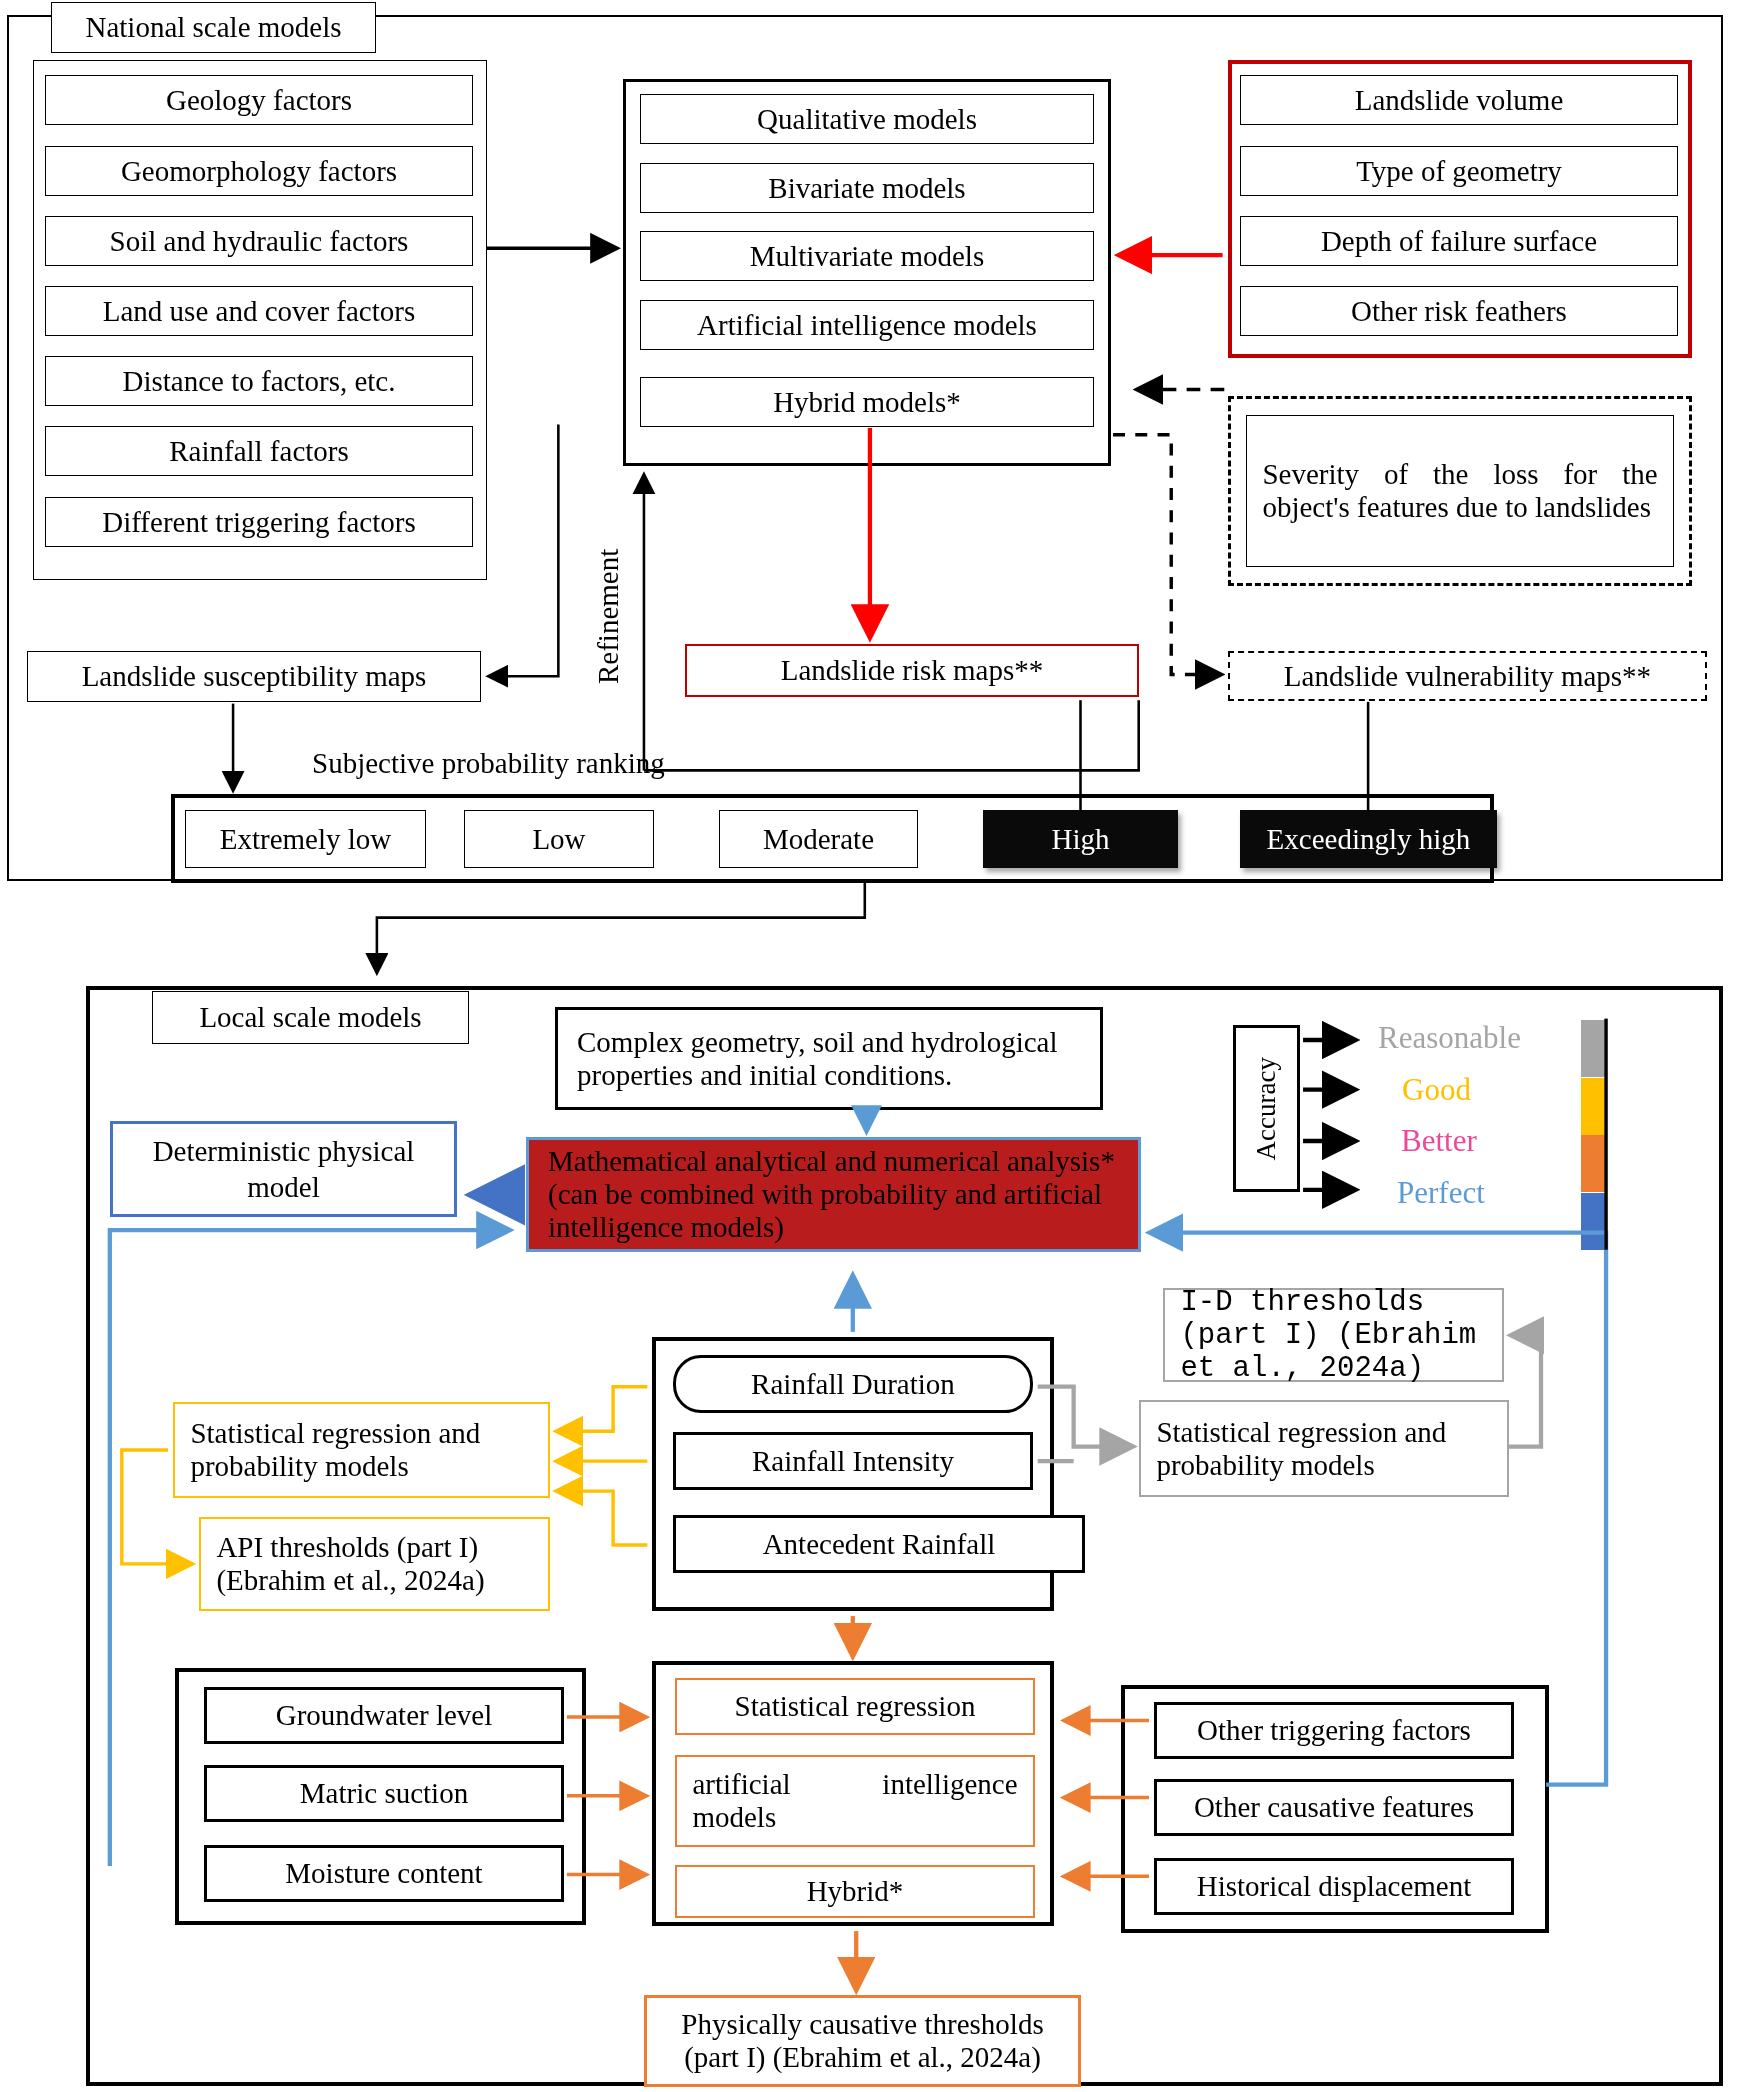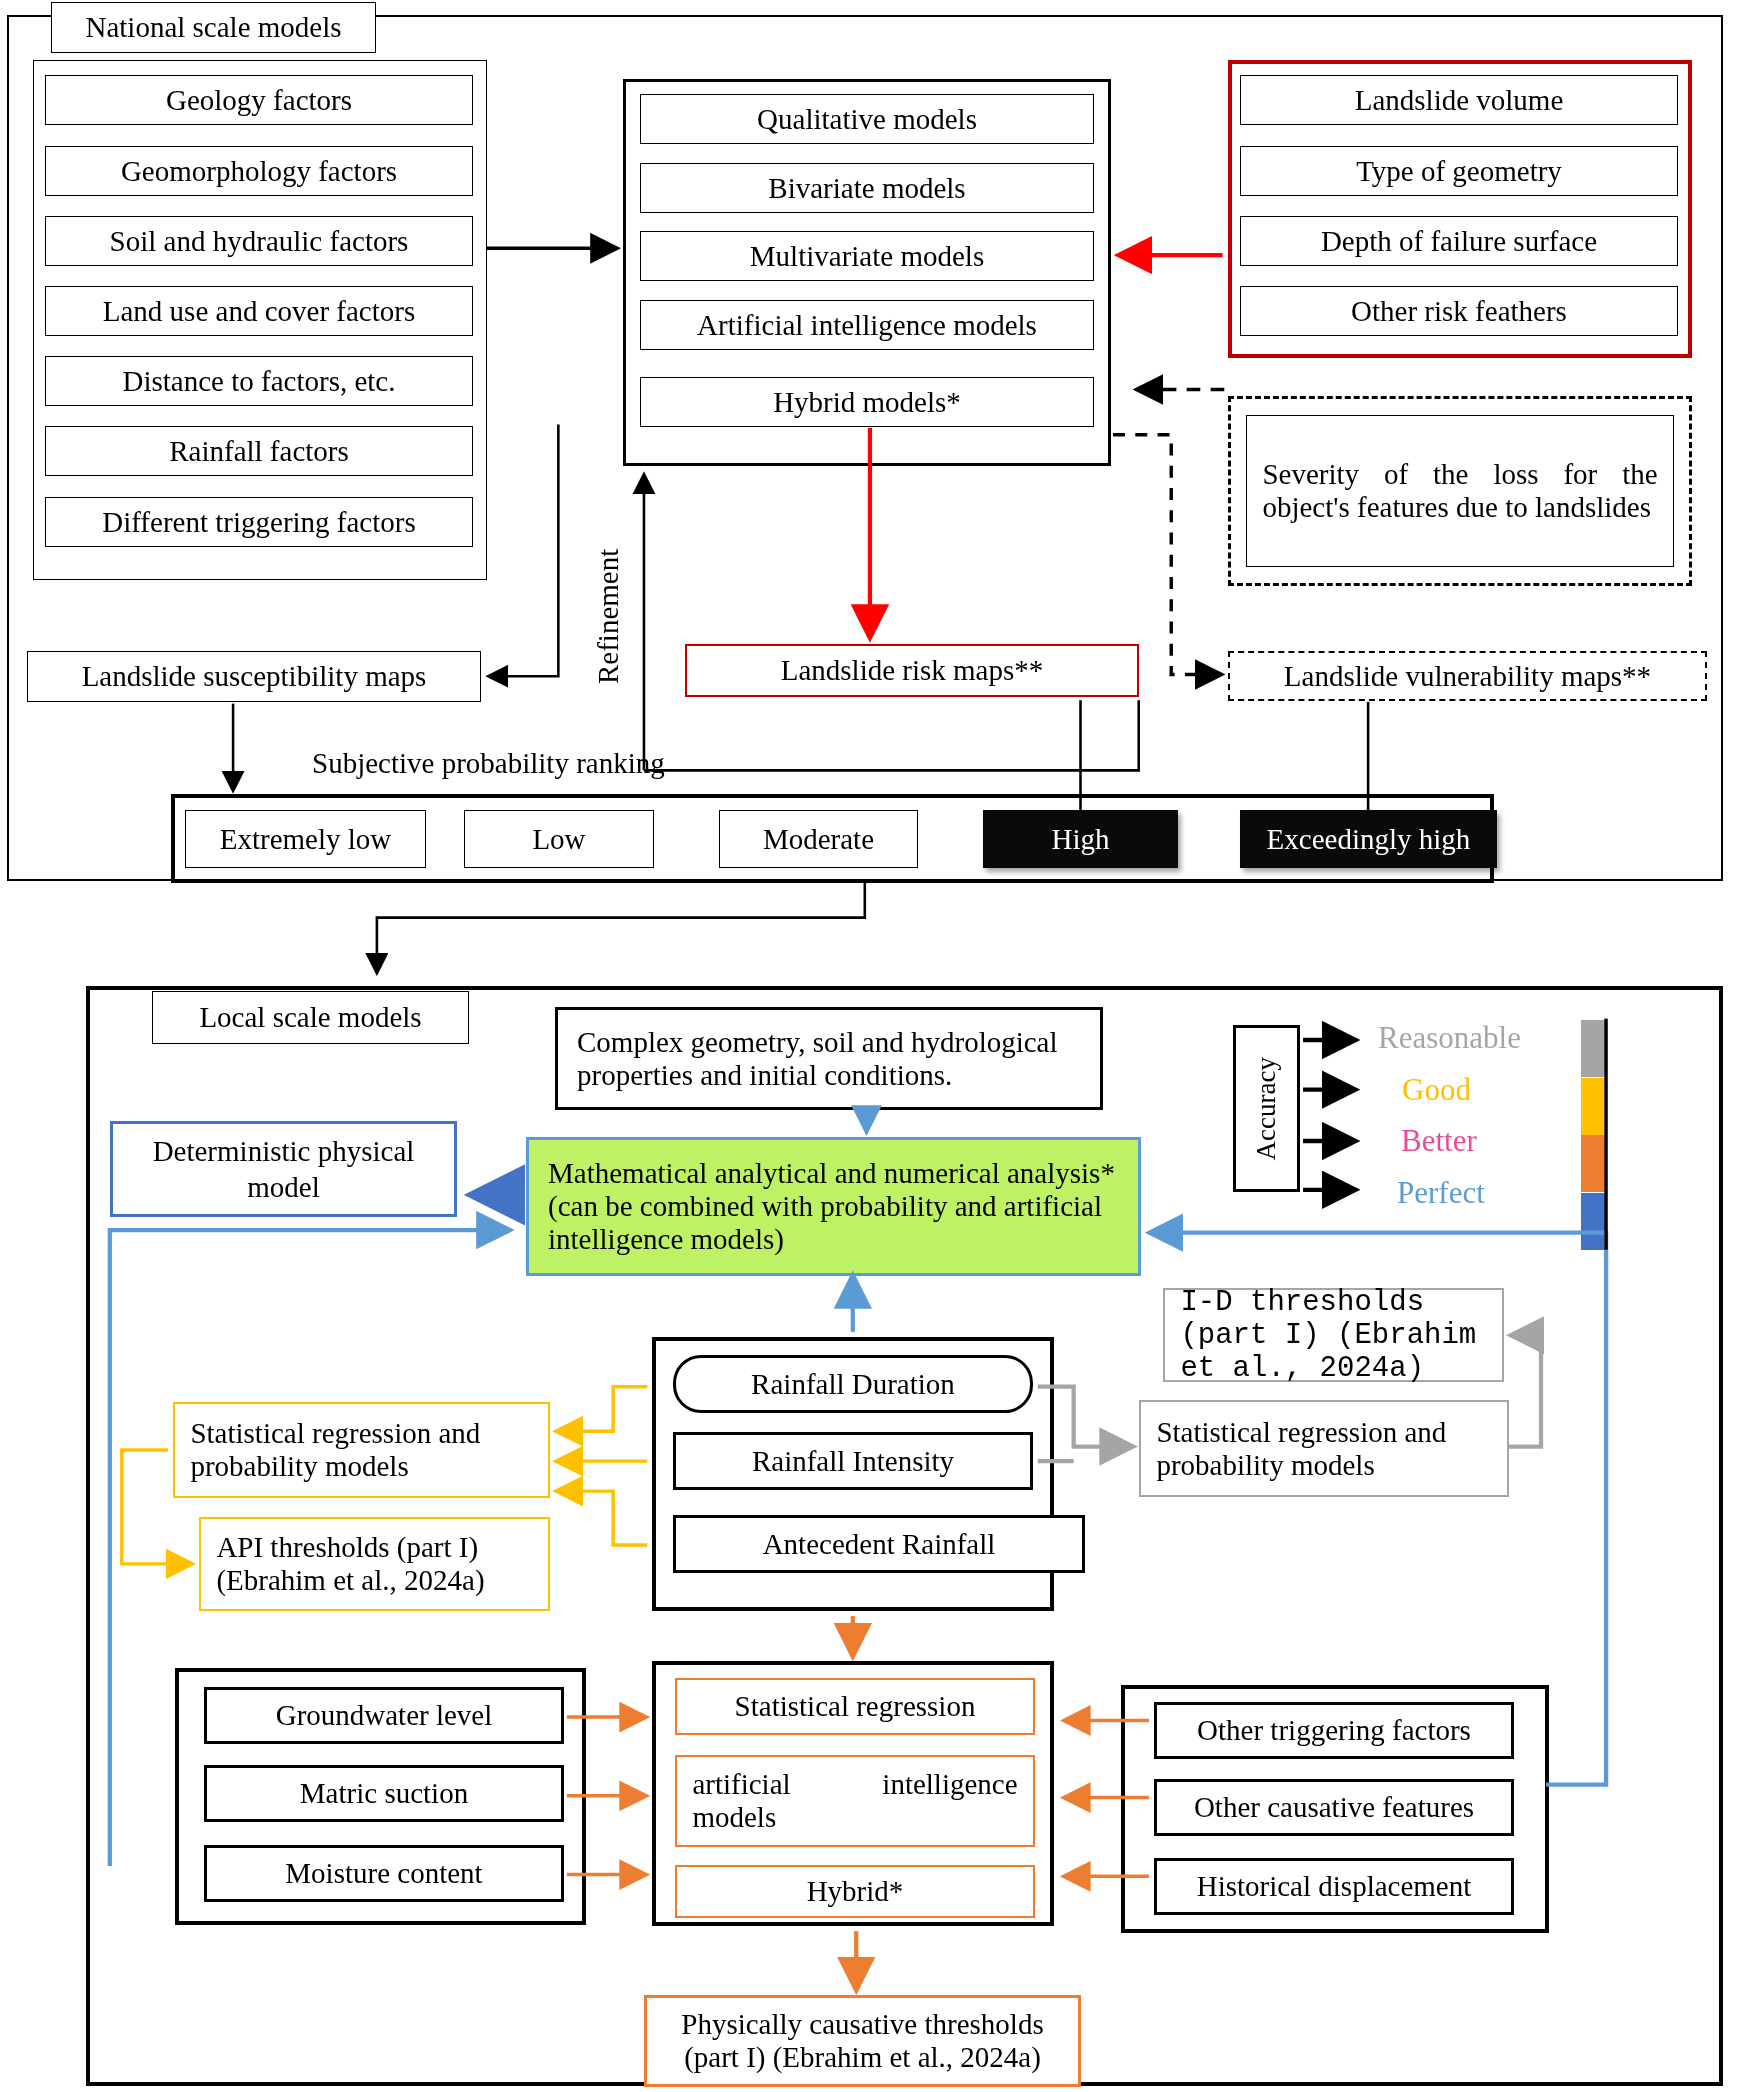--- a/index.html
+++ b/index.html
@@ -81,21 +81,21 @@
   <div class="grp" style="left:86px;top:986px;width:1637px;height:1100px;border-width:4.3px;"></div>
 
   <div class="box thin" style="left:152px;top:991px;width:317px;height:53px;">Local scale models</div>
 
   <div class="abs" style="left:555px;top:1007px;width:548px;height:103px;border:3.4px solid #000;background:#fff;display:flex;align-items:center;">
     <span class="lbl" style="padding:0 19px;text-align:left;">Complex geometry, soil and hydrological properties and initial conditions.</span>
   </div>
 
   <div class="box" style="left:110px;top:1121px;width:347px;height:96px;border:3.4px solid #4472c4;">Deterministic physical model</div>
 
-  <div class="abs" style="left:526px;top:1137px;width:615px;height:139px;border:3.4px solid #5b9bd5;background:#bef264;display:flex;align-items:center;">
+  <div class="abs" style="left:526px;top:1137px;width:615px;height:115px;border:3.4px solid #5b9bd5;background:#b91c1c;display:flex;align-items:center;">
     <span class="lbl" style="padding:0 19px;text-align:left;">Mathematical analytical and numerical analysis* (can be combined with probability and artificial intelligence models)</span>
   </div>
 
   <div class="abs" style="left:1233px;top:1025px;width:67px;height:167px;border:3.4px solid #000;background:#fff;display:flex;align-items:center;justify-content:center;">
     <span class="vert lbl" style="font-size:27px;">Accuracy</span>
   </div>
   <div class="abs lbl" style="left:1378px;top:1020px;color:#a5a5a5;font-size:31px;">Reasonable</div>
   <div class="abs lbl" style="left:1402px;top:1072px;color:#ffc000;font-size:31px;">Good</div>
   <div class="abs lbl" style="left:1401px;top:1123px;color:#ec4899;font-size:31px;">Better</div>
   <div class="abs lbl" style="left:1397px;top:1175px;color:#5b9bd5;font-size:31px;">Perfect</div>

